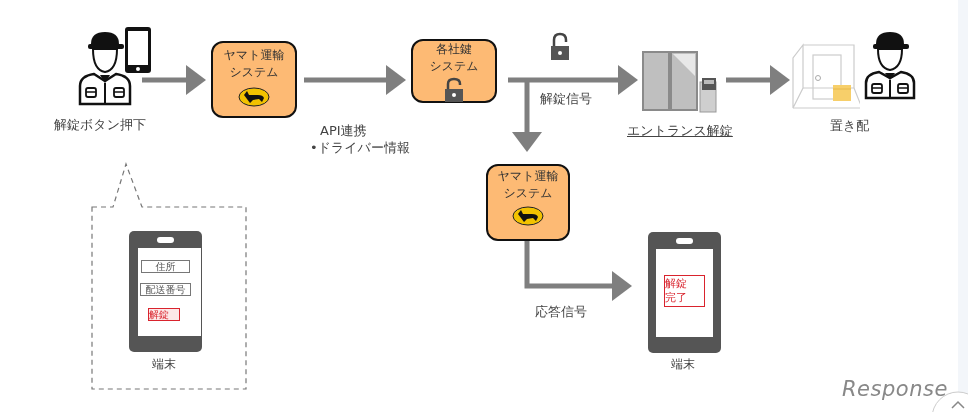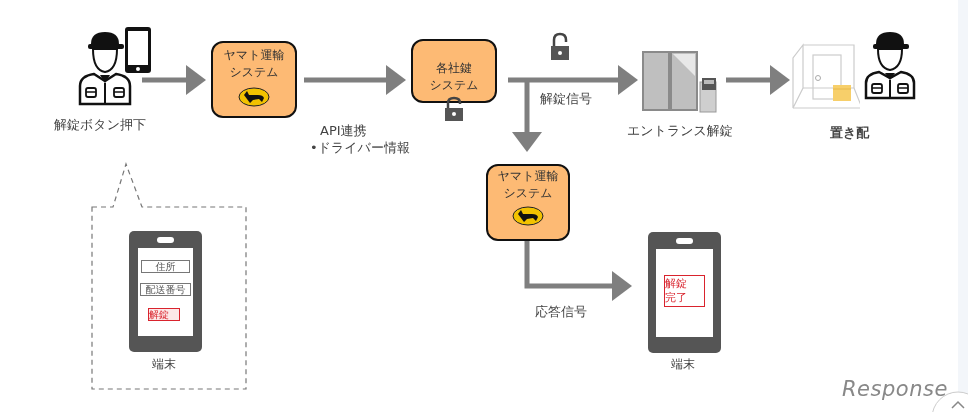--- a/index.html
+++ b/index.html
@@ -65,21 +65,21 @@
     <ellipse cx="16" cy="10" rx="15" ry="9" fill="#f2c200" stroke="#222" stroke-width="1"></ellipse>
     <path d="M6,8 L9,4 L11,8 L20,8 Q25,8 26,11 L24,15 L21,12 L15,13 L12,16 L9,12 Z" fill="#111"></path>
   </svg>
 </div>
 
 <div class="abs lbl" style="left:310px;top:122px;line-height:17px;">
   <div style="padding-left:10px;">API連携</div>
   <div>•ドライバー情報</div>
 </div>
 
-<div class="abs box" style="left:411px;top:39px;width:86px;height:64px;padding-top:19px;">
+<div class="abs box" style="left:411px;top:39px;width:86px;height:64px;padding-top:0;">
   <div>各社鍵</div>
   <div>システム</div>
   <svg style="margin-top:2px" width="22" height="26" viewBox="0 0 22 26">
     <path d="M5,12 L5,7 Q5,2 11,2 Q17,2 17,7 L17,8" fill="none" stroke="#444" stroke-width="2.5"></path>
     <rect x="2" y="12" width="18" height="13" fill="#555"></rect>
     <circle cx="11" cy="18" r="2" fill="#fff"></circle>
   </svg>
 </div>
 
 <svg class="abs" style="left:549px;top:32px" width="22" height="30" viewBox="0 0 22 30">
@@ -92,21 +92,21 @@
 <svg class="abs" style="left:640px;top:48px" width="80" height="66" viewBox="0 0 80 66">
   <rect x="3" y="4" width="26" height="58" fill="#bfbfbf" stroke="#8a8a8a" stroke-width="2"></rect>
   <rect x="31" y="4" width="26" height="58" fill="#bfbfbf" stroke="#8a8a8a" stroke-width="2"></rect>
   <polygon points="33,6 55,6 55,28" fill="#e8e8e8"></polygon>
   <g>
     <rect x="60" y="34" width="16" height="30" fill="#cfcfcf" stroke="#999" stroke-width="1"></rect>
     <rect x="62" y="30" width="14" height="12" fill="#555"></rect>
     <rect x="64" y="32" width="10" height="4" fill="#bbb"></rect>
   </g>
 </svg>
-<div class="abs lbl" style="left:627px;top:122px;">エントランス解錠</div>
+<div class="abs lbl" style="left:627px;top:122px;text-decoration:underline;">エントランス解錠</div>
 
 <svg class="abs" style="left:790px;top:40px" width="70" height="72" viewBox="0 0 70 72">
   <path d="M3,68 L13,48 L13,5 L3,18 Z" fill="none" stroke="#ccc" stroke-width="1.2"></path>
   <path d="M13,5 L64,5 L64,48 L13,48" fill="none" stroke="#ccc" stroke-width="1.2"></path>
   <path d="M3,68 L72,68 L64,48" fill="none" stroke="#ccc" stroke-width="1.2"></path>
   <rect x="23" y="15" width="28" height="44" fill="none" stroke="#ccc" stroke-width="1.2"></rect>
   <circle cx="28" cy="38" r="2.5" fill="none" stroke="#aaa"></circle>
   <rect x="43" y="45" width="18" height="16" fill="#f7cf6a"></rect>
   <line x1="43" y1="49" x2="61" y2="49" stroke="#e8b94a"></line>
 </svg>
@@ -115,35 +115,35 @@
   <rect x="11" y="16" width="36" height="5" rx="2" fill="#111"></rect>
   <path d="M16,21 Q16,40 28,42 Q40,40 40,21 Z" fill="#fff" stroke="#111" stroke-width="2"></path>
   <path d="M4,70 L4,55 Q4,46 17,44 L28,50 L39,44 Q52,46 52,55 L52,70 Z" fill="#fff" stroke="#111" stroke-width="2.5"></path>
   <path d="M23,45 L28,52 L33,45" fill="#111"></path>
   <line x1="28" y1="52" x2="28" y2="70" stroke="#111" stroke-width="2"></line>
   <rect x="10" y="56" width="10" height="9" rx="2" fill="none" stroke="#111" stroke-width="1.8"></rect>
   <line x1="10" y1="60" x2="20" y2="60" stroke="#111" stroke-width="1.5"></line>
   <rect x="36" y="56" width="10" height="9" rx="2" fill="none" stroke="#111" stroke-width="1.8"></rect>
   <line x1="36" y1="60" x2="46" y2="60" stroke="#111" stroke-width="1.5"></line>
 </svg>
-<div class="abs lbl" style="left:830px;top:124px;font-weight:bold;">置き配</div>
+<div class="abs lbl" style="left:830px;top:117px;">置き配</div>
 
 <div class="abs box" style="left:486px;top:164px;width:84px;height:77px;padding-top:2px;">
   <div>ヤマト運輸</div>
   <div>システム</div>
   <svg style="margin-top:4px" width="32" height="20" viewBox="0 0 32 20">
     <ellipse cx="16" cy="10" rx="15" ry="9" fill="#f2c200" stroke="#222" stroke-width="1"></ellipse>
     <path d="M6,8 L9,4 L11,8 L20,8 Q25,8 26,11 L24,15 L21,12 L15,13 L12,16 L9,12 Z" fill="#111"></path>
   </svg>
 </div>
 <div class="abs lbl" style="left:535px;top:303px;">応答信号</div>
 
 <div class="abs phone" style="left:129px;top:231px;width:73px;height:121px;">
   <div class="spk" style="left:28px;top:6px;width:17px;height:6px;"></div>
-  <div class="screen" style="left:9px;top:17px;width:55px;height:88px;">
+  <div class="screen" style="left:9px;top:17px;width:55px;height:88px;padding-left:8px;">
     <div class="field" style="left:3px;top:12px;width:49px;height:13px;">住所</div>
     <div class="field" style="left:2px;top:35px;width:51px;height:13px;">配送番号</div>
     <div class="redbtn" style="left:10px;top:60px;width:32px;height:13px;background:#fce8e8;">解錠</div>
   </div>
 </div>
 <div class="abs lbl" style="left:152px;top:356px;font-size:12px;">端末</div>
 
 <div class="abs phone" style="left:648px;top:232px;width:73px;height:121px;">
   <div class="spk" style="left:28px;top:6px;width:17px;height:6px;"></div>
   <div class="screen" style="left:8px;top:17px;width:57px;height:88px;">

